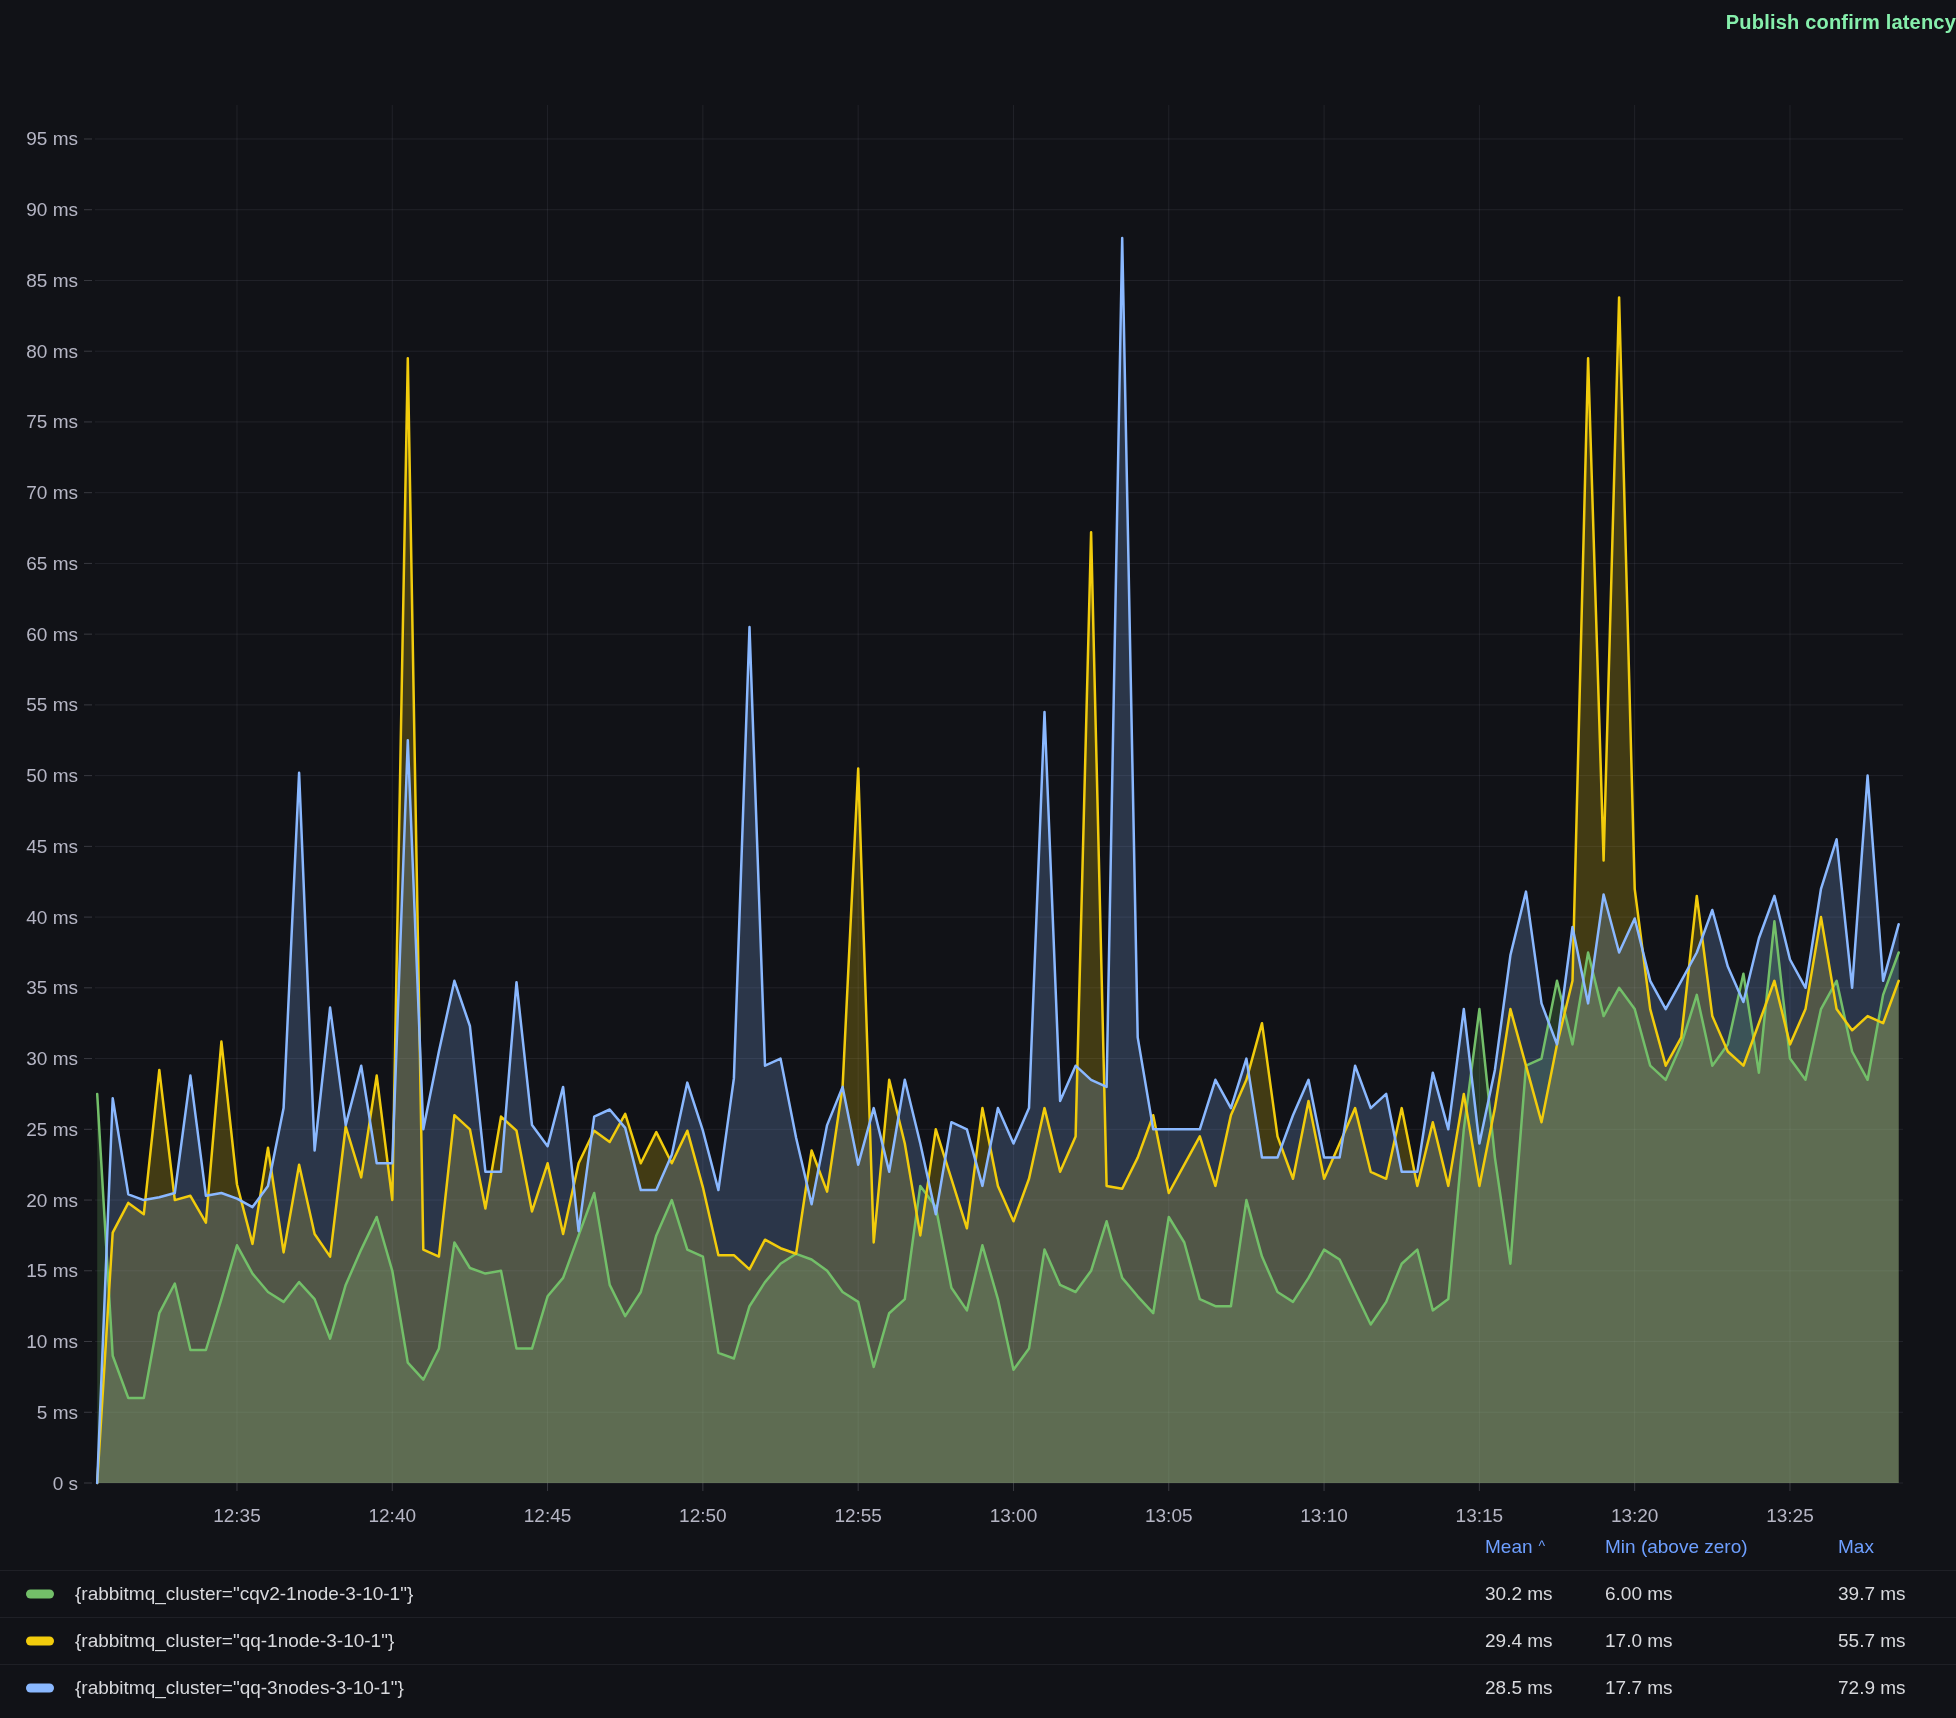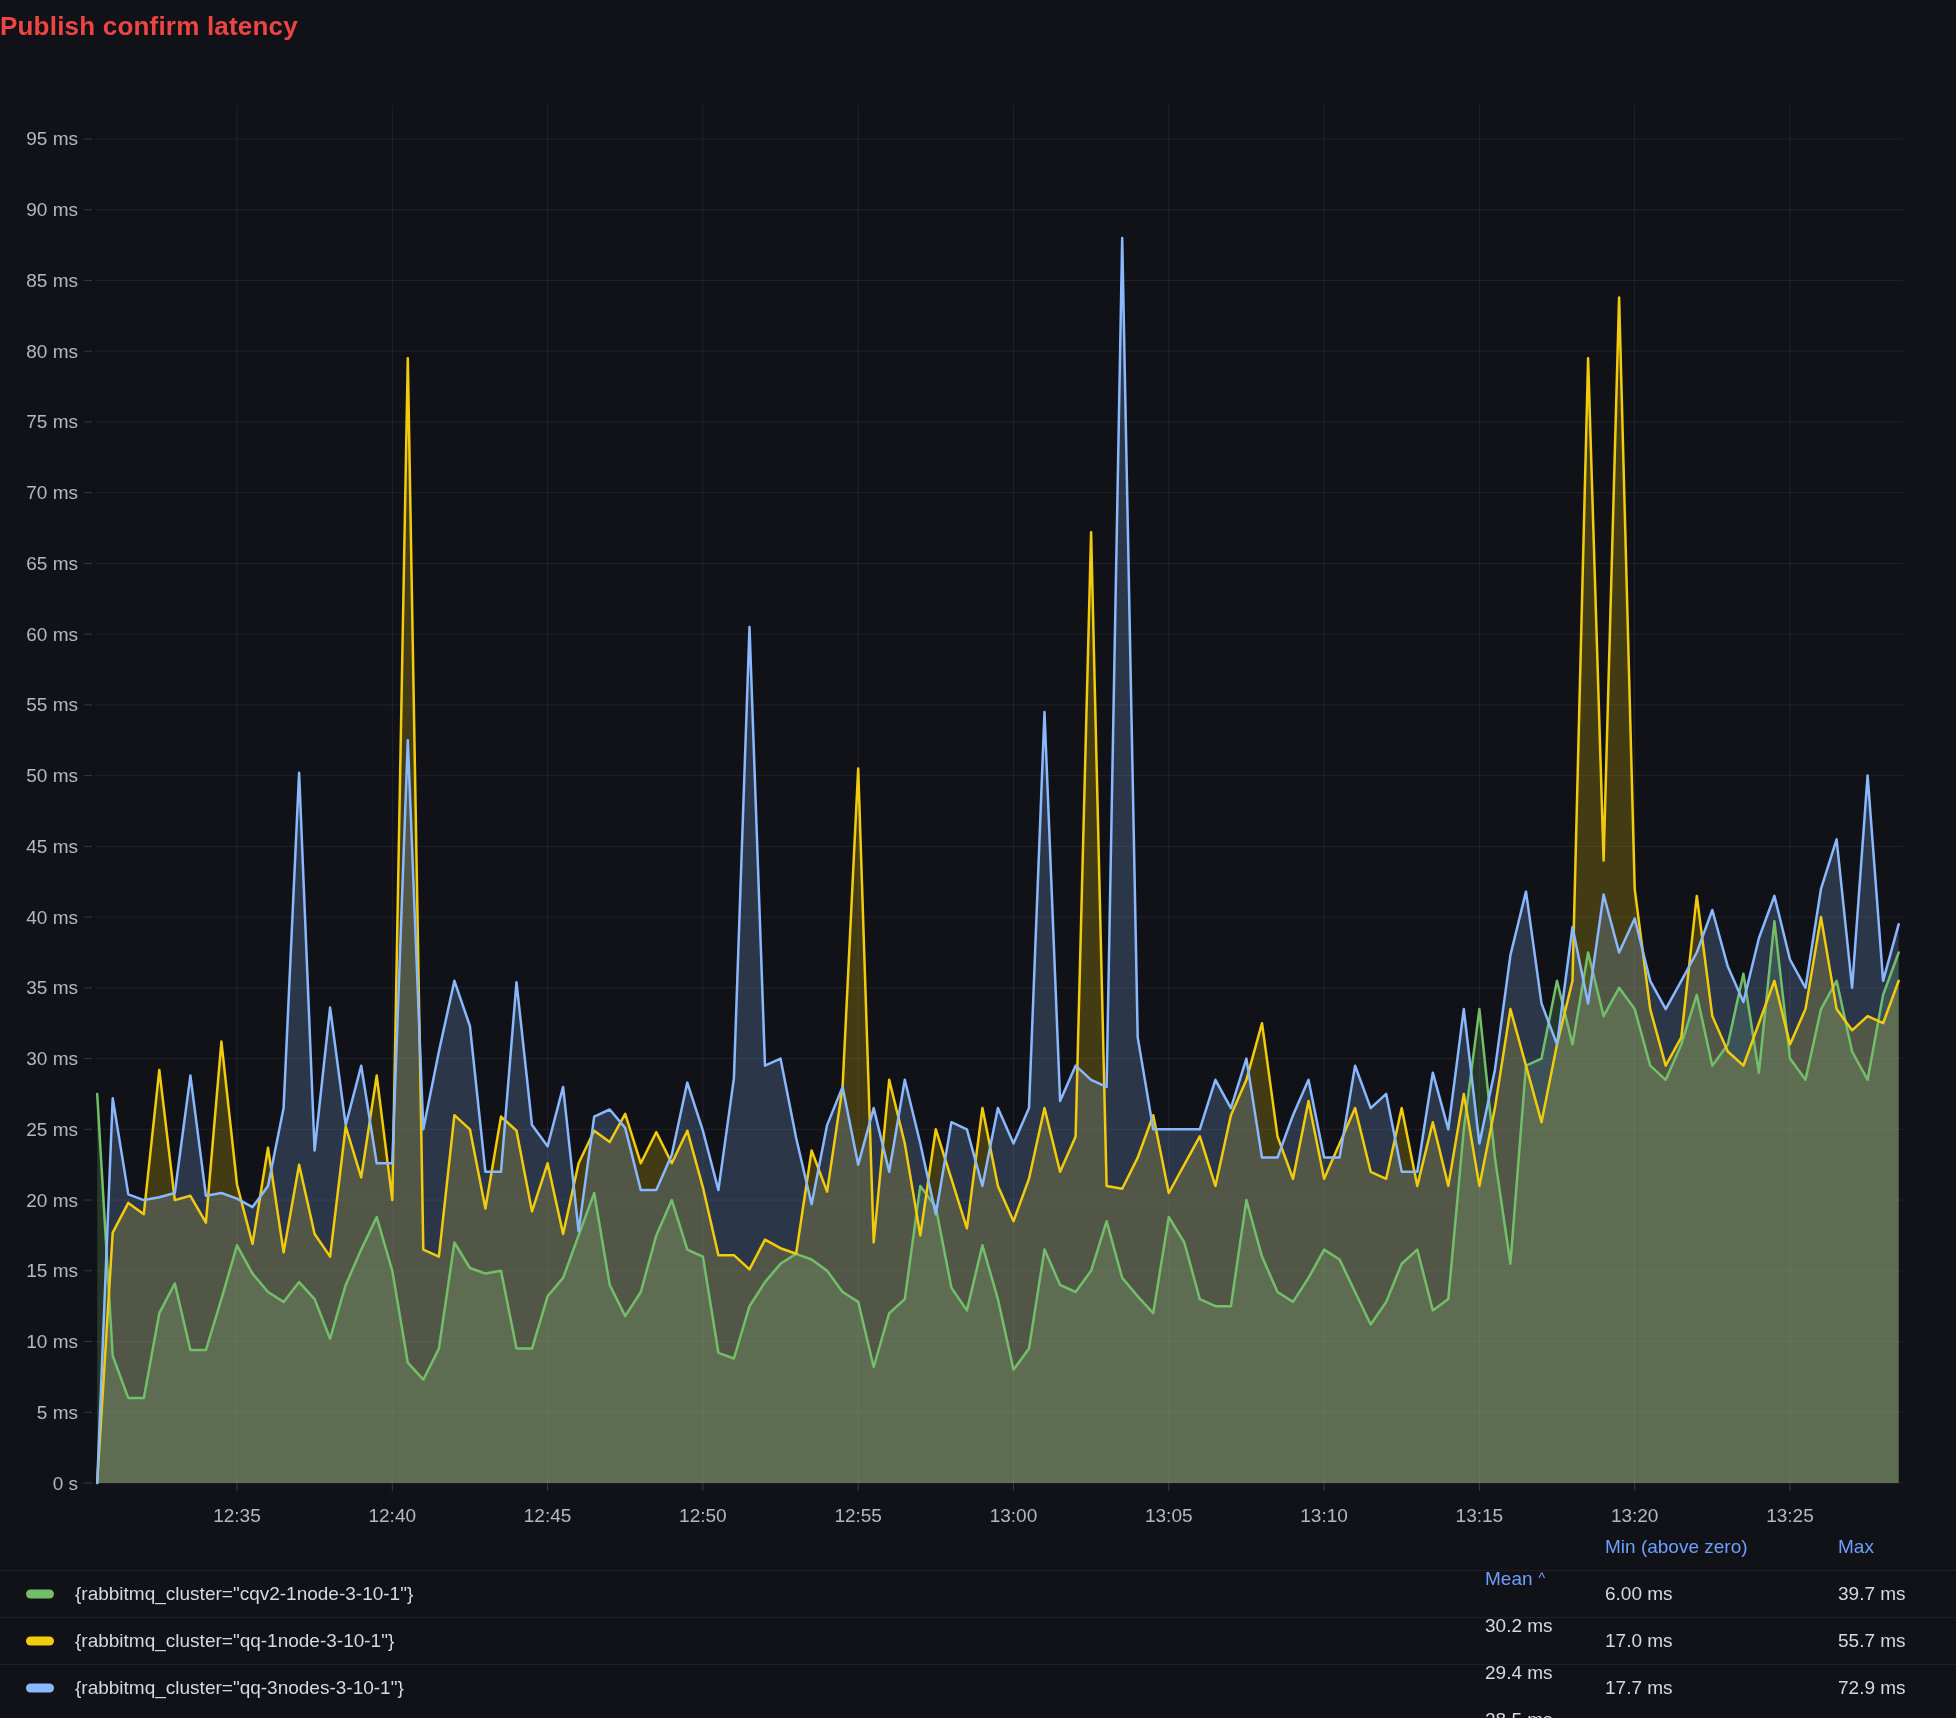--- a/index.html
+++ b/index.html
@@ -1,34 +1,34 @@
 <!DOCTYPE html>
 <html><head>
 <meta charset="utf-8">
 <style>
   html,body{margin:0;padding:0;background:#111217;}
   body{width:1956px;height:1718px;overflow:hidden;
        font-family:"Liberation Sans","DejaVu Sans",sans-serif;}
   .panel{position:relative;width:1956px;height:1718px;background:#111217;}
 
-  .panel-title{position:absolute;top:11px;left:0;width:100%;text-align:left;
-       color:#ef4444;font-size:26px;font-weight:600;letter-spacing:.2px;cursor:pointer;}
+  .panel-title{position:absolute;top:11px;left:0;width:100%;text-align:right;
+       color:#86efac;font-size:20px;font-weight:600;letter-spacing:.2px;cursor:pointer;}
 
   #chart-svg{position:absolute;top:0;left:0;}
   .grid{stroke:rgba(204,204,220,0.09);stroke-width:1;}
   .tick{stroke:rgba(204,204,220,0.22);stroke-width:1;}
   .ylab,.xlab{fill:#ccccdc;opacity:0.88;font-size:19px;
        font-family:"Liberation Sans","DejaVu Sans",sans-serif;}
 
   .legend{position:absolute;top:1524px;left:0;width:1956px;color:#d8d9dd;font-size:19px;}
   .legend-header{position:relative;height:46px;}
   .legend-header .col{position:absolute;top:50%;transform:translateY(-50%);
        color:#6e9fff;font-weight:500;cursor:pointer;white-space:nowrap;}
   .sort-caret{font-size:14px;margin-left:6px;position:relative;top:-2px;color:#6e9fff;}
-  .col-mean{left:1485px;margin-top:32px;}
+  .col-mean{left:1485px;}
   .col-min{left:1605px;}
   .col-max{left:1838px;text-align:center;}
   .legend-row{position:relative;height:46px;border-top:1px solid rgba(204,204,220,0.08);}
   .swatch{position:absolute;left:26px;top:50%;transform:translateY(-50%);
        width:28px;height:9px;border-radius:5px;cursor:pointer;}
   .series-label{position:absolute;left:75px;top:50%;transform:translateY(-50%);
        cursor:pointer;white-space:nowrap;}
   .stat{position:absolute;top:50%;transform:translateY(-50%);white-space:nowrap;}
 </style>
 </head>

